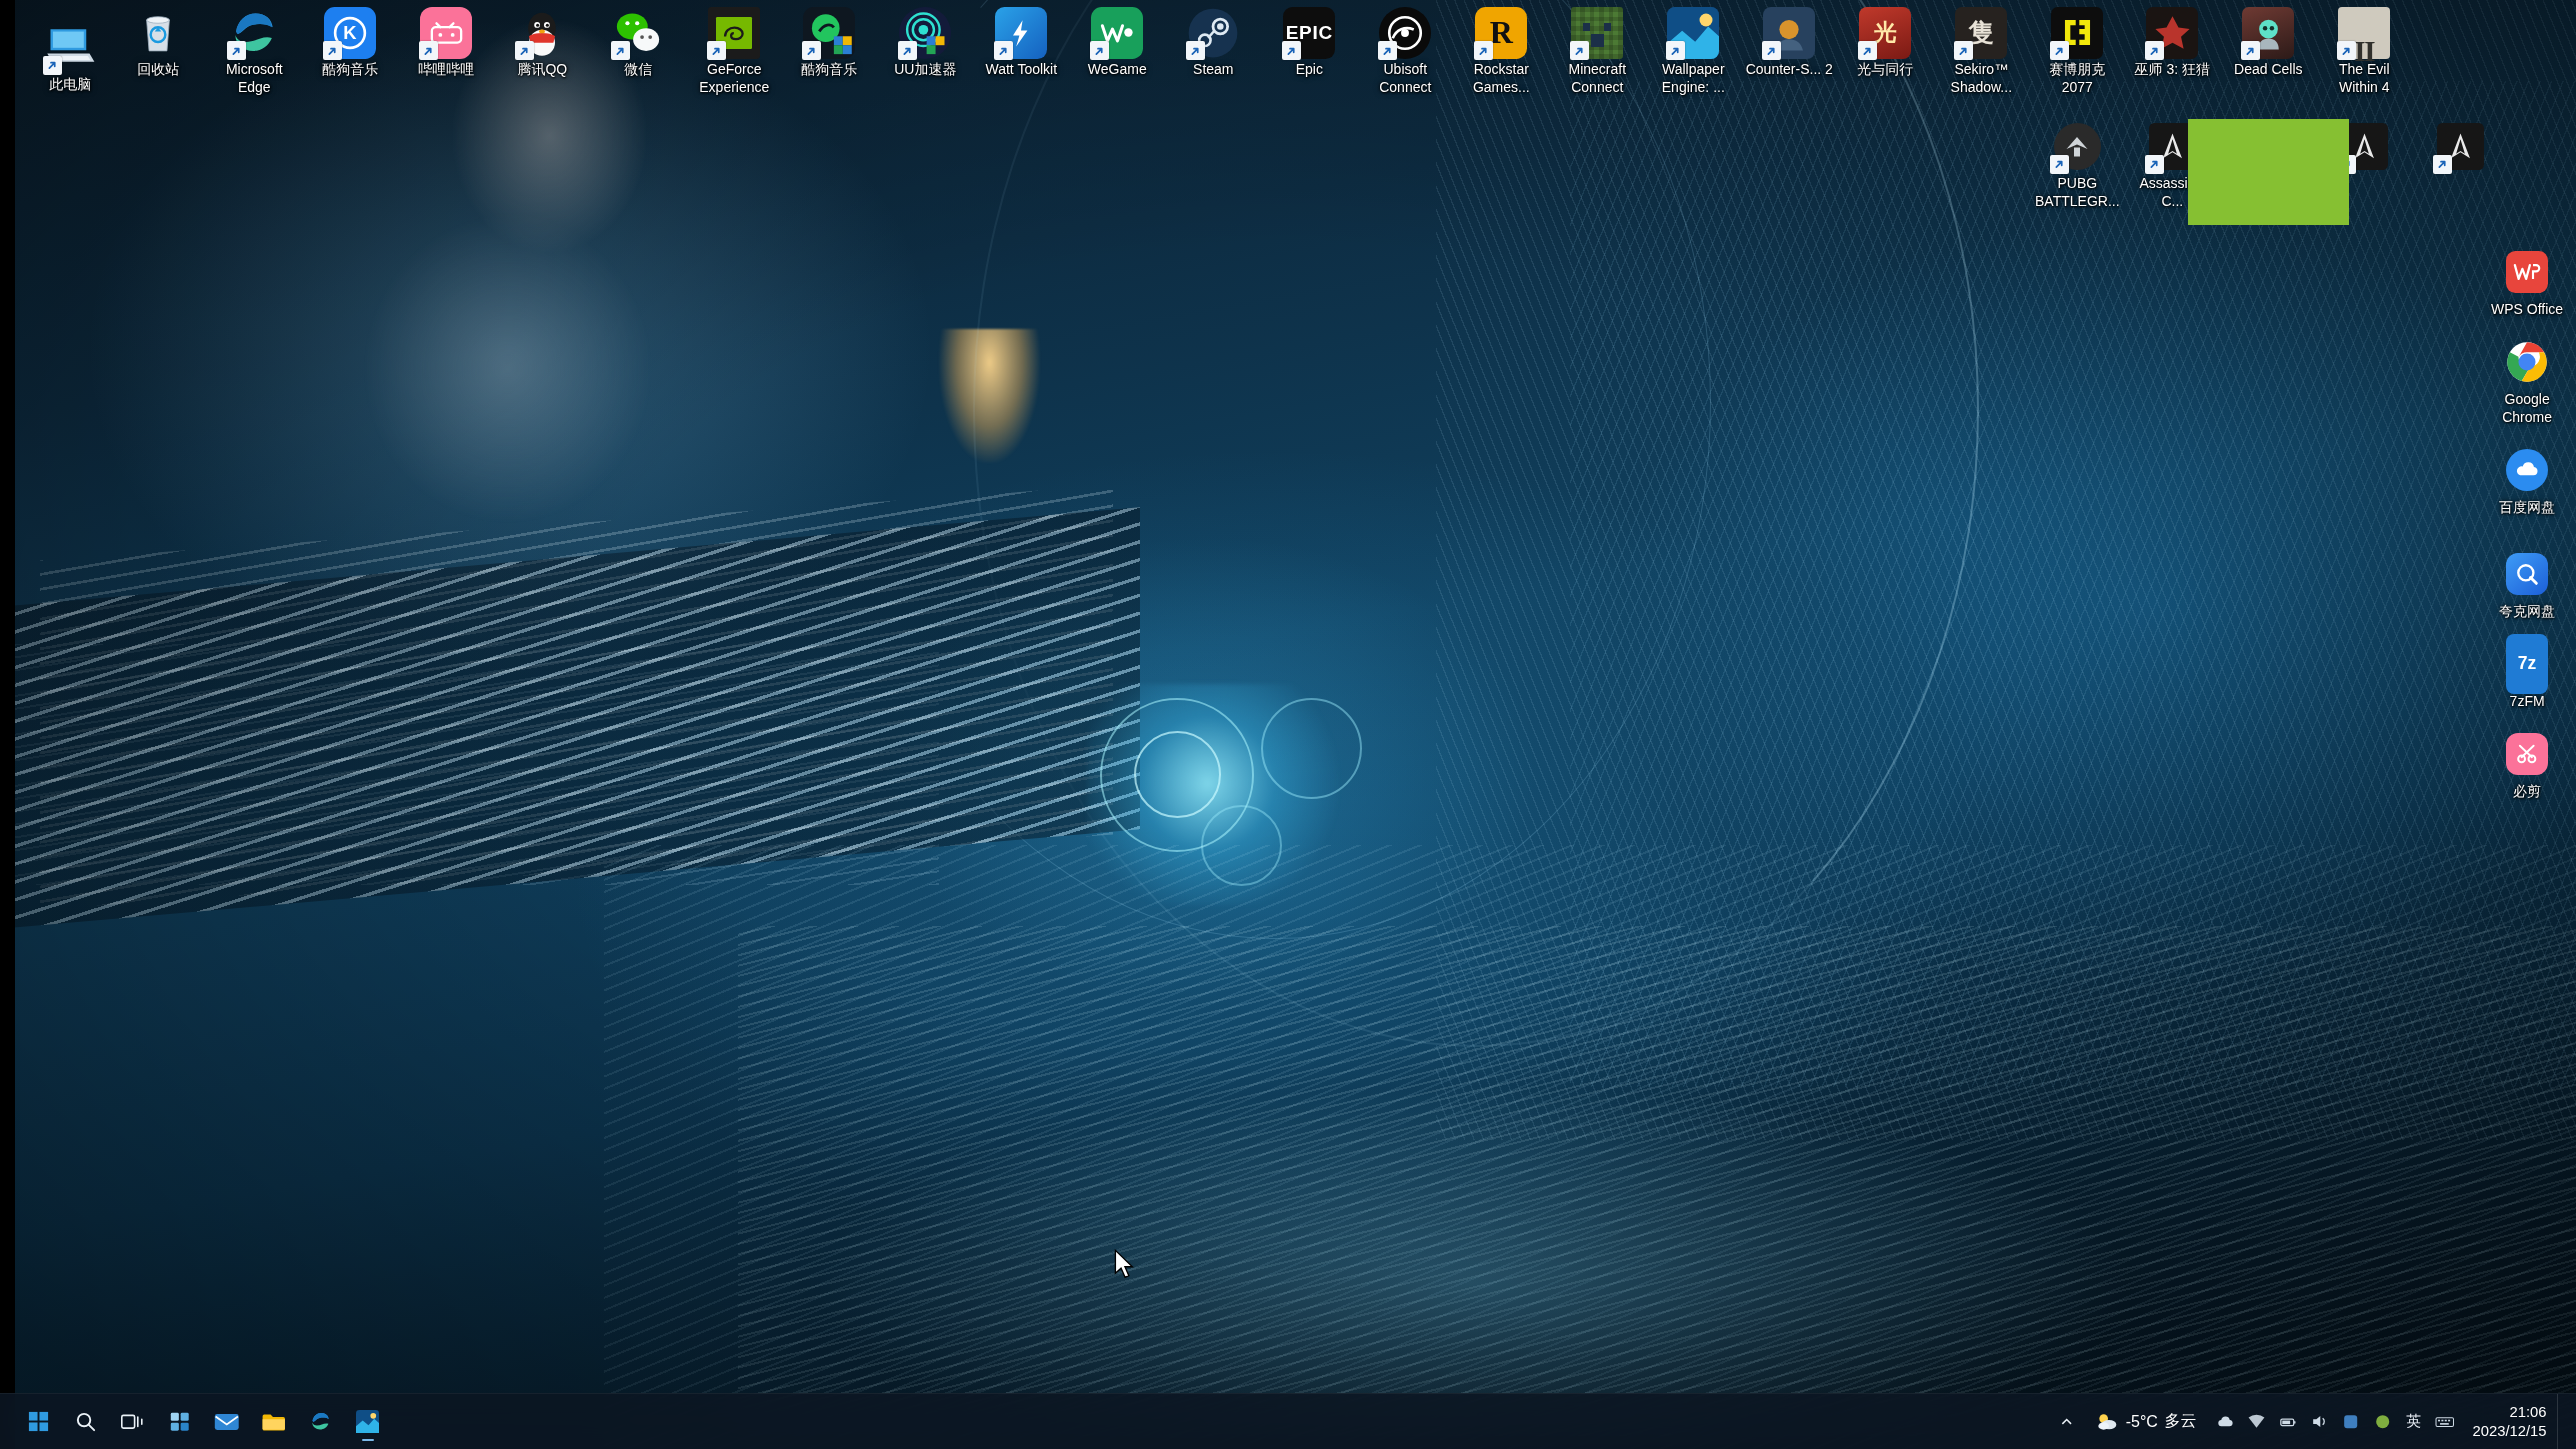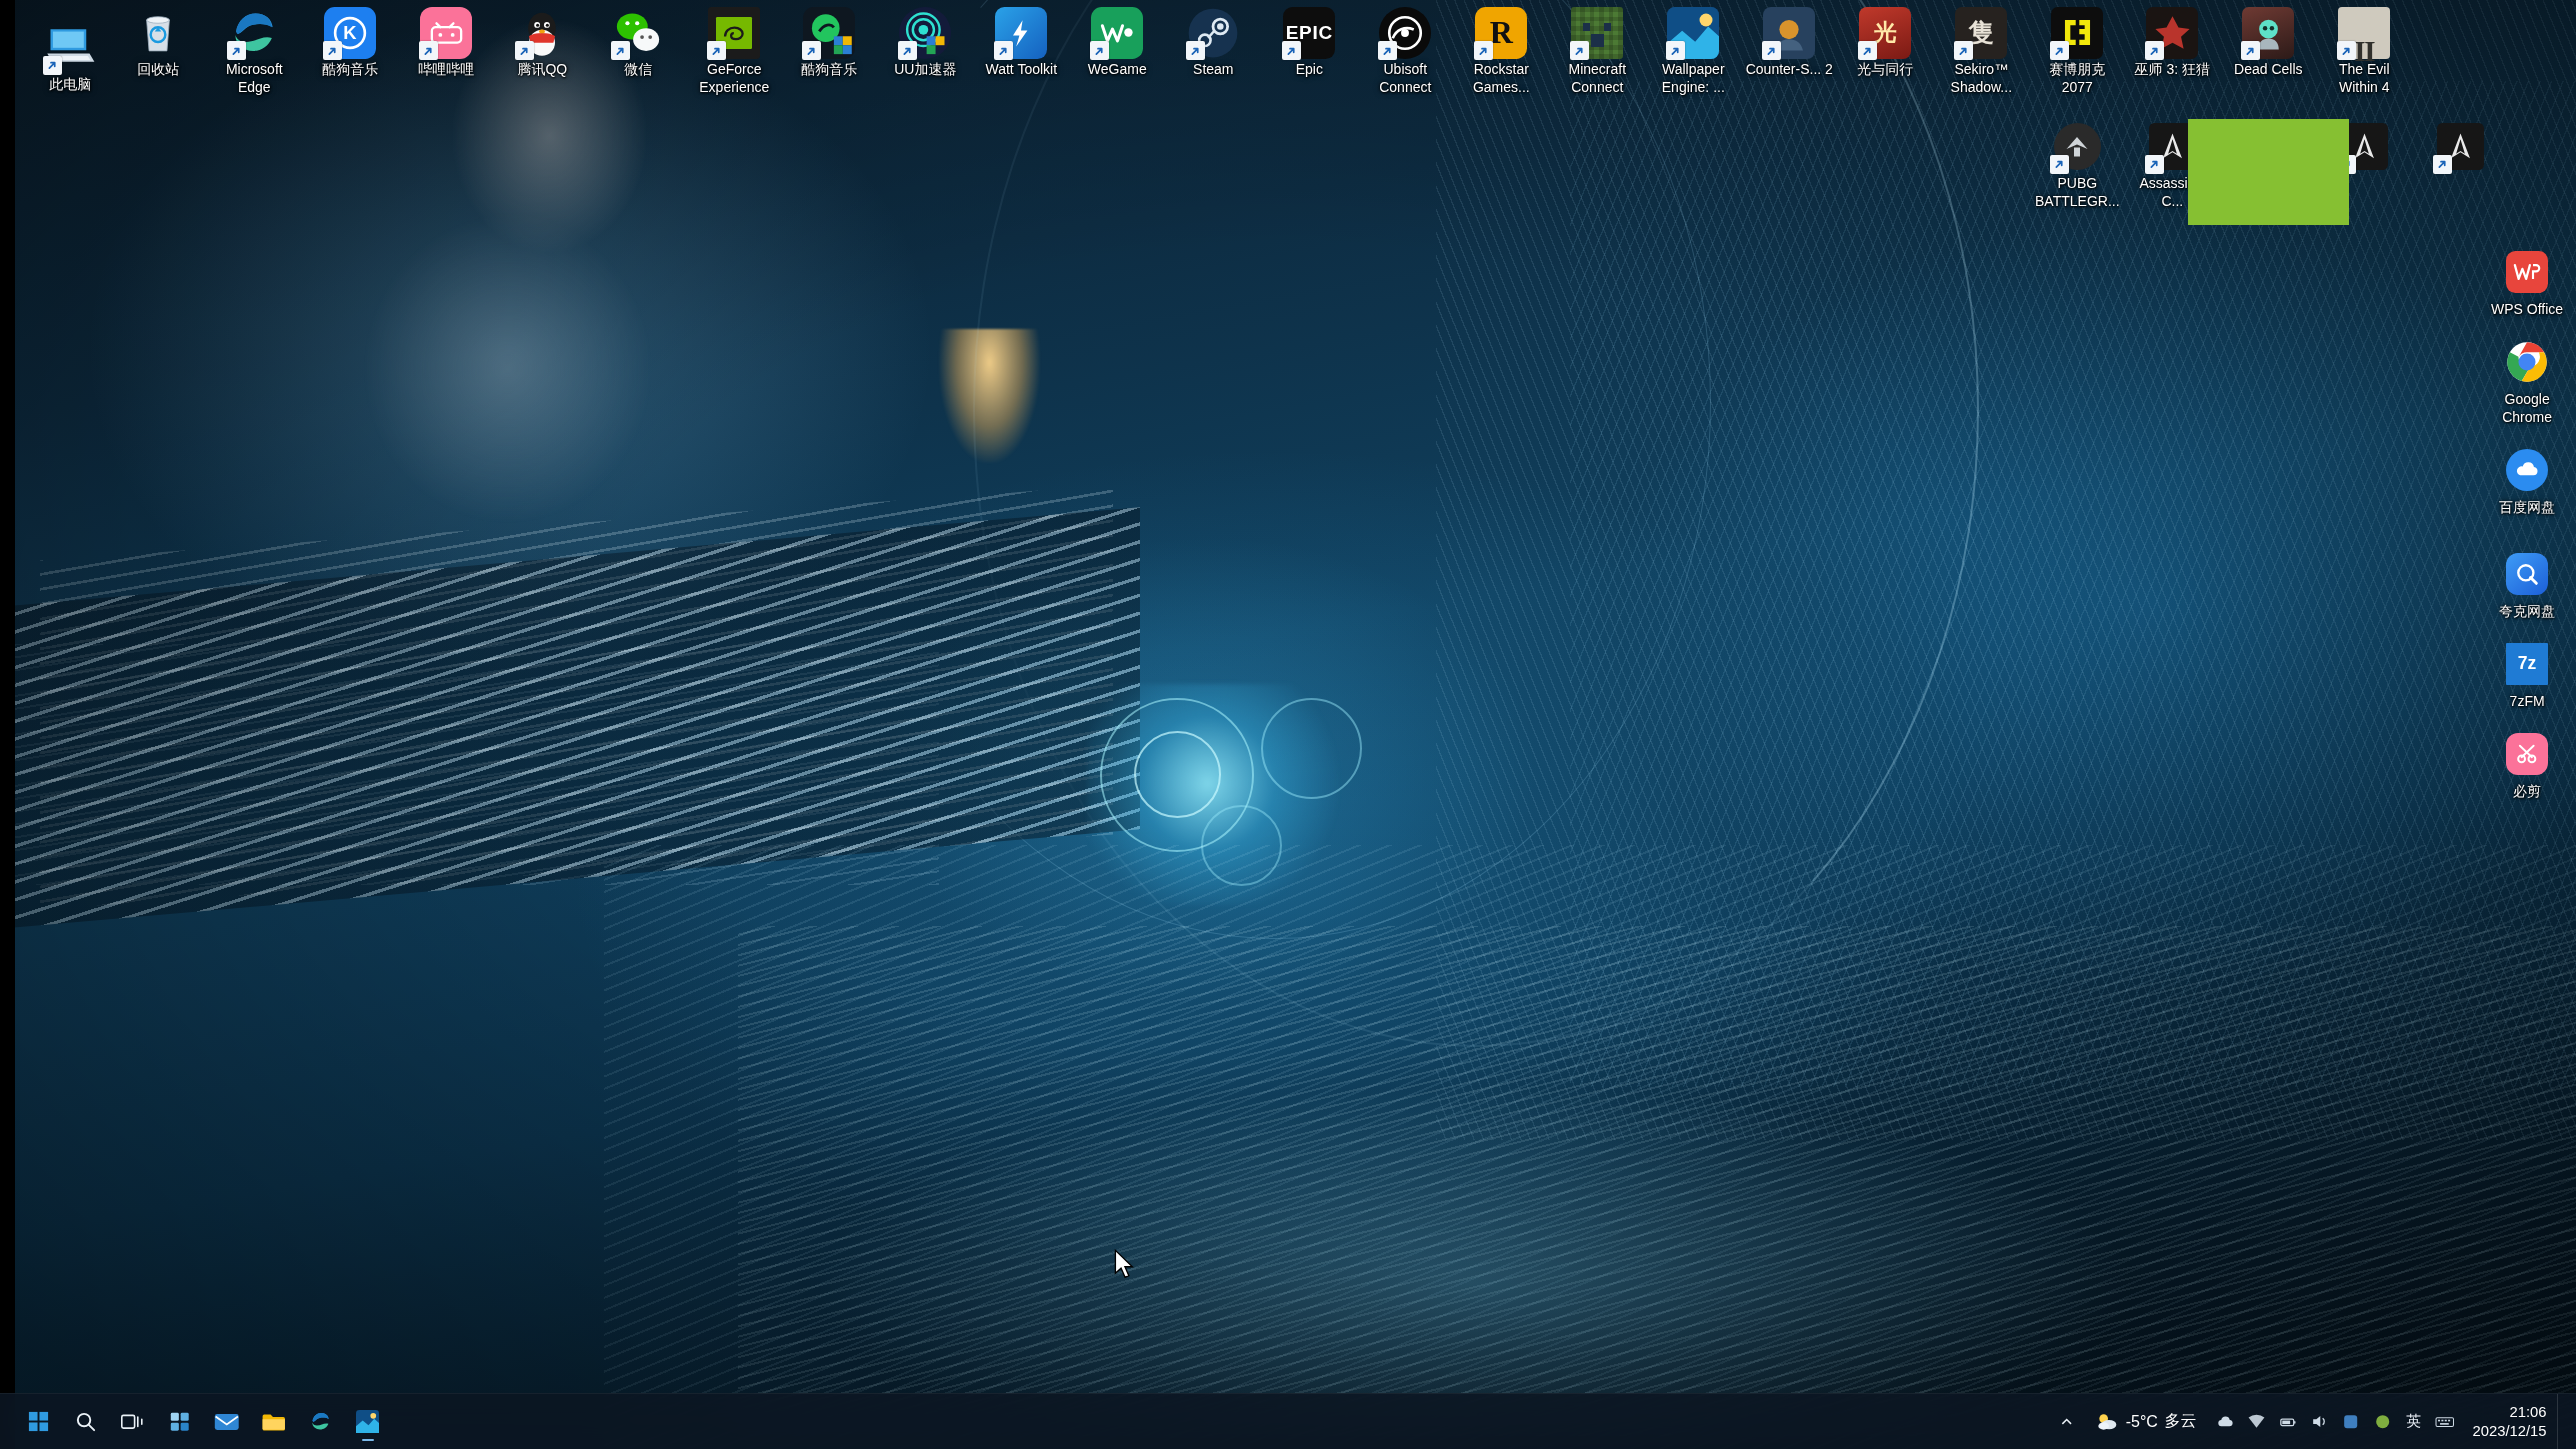--- a/index.html
+++ b/index.html
@@ -707,21 +707,21 @@
           <svg viewBox="0 0 48 48" style="width:28px;">
             <circle cx="22" cy="22" r="13" fill="none" stroke="#fff" stroke-width="4"></circle>
             <path d="M30 30 L40 40" stroke="#fff" stroke-width="5" stroke-linecap="round"></path>
           </svg>
         </div>
       </div>
       <div class="lbl">夸克网盘</div>
     </div>
     <div class="dicon" style="margin-bottom: 17.4px;">
       <div class="glyph">
-        <div style="width:42px;height:42px;background:#1f7bd4;border-radius:1px;display:flex;align-items:center;justify-content:center;">
+        <div style="width:42px;height:60px;background:#1f7bd4;border-radius:8px;display:flex;align-items:center;justify-content:center;">
           <span style="color:#fff;font-size:17.5px;font-weight:700;">7z</span>
         </div>
       </div>
       <div class="lbl">7zFM</div>
     </div>
     <div class="dicon" style="margin-bottom: 17.4px;">
       <div class="glyph">
         <div style="width:42px;height:42px;background:#fb7299;border-radius:12px;display:flex;align-items:center;justify-content:center;">
           <svg viewBox="0 0 48 48" style="width:27.5px;">
             <circle cx="15" cy="33" r="6" fill="none" stroke="#fff" stroke-width="3.4"></circle>

